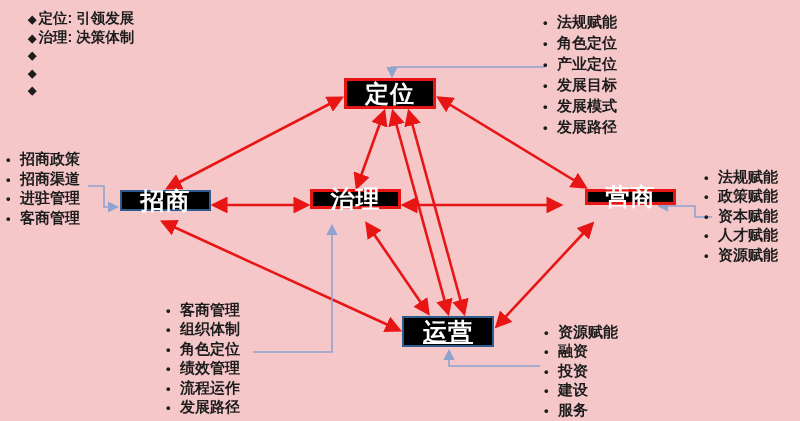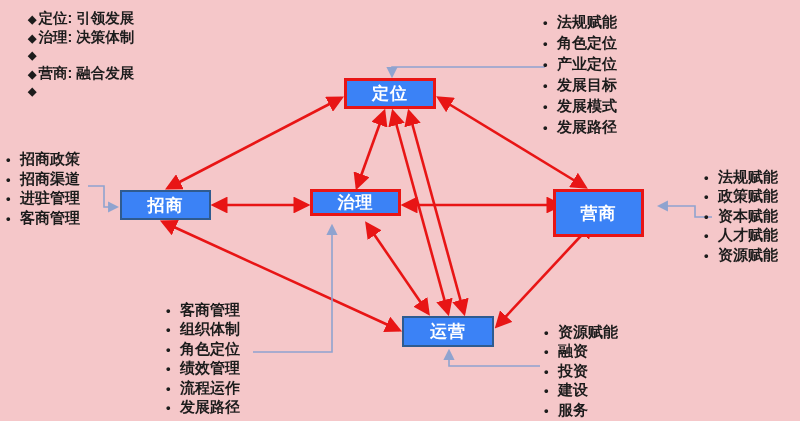--- a/index.html
+++ b/index.html
@@ -5,31 +5,31 @@
   html,body{margin:0;padding:0;}
   .stage{
     position:relative; width:800px; height:421px;
     background:#f5c7c9; overflow:hidden;
     font-family:"Liberation Sans", sans-serif;
     color:#1c1c1c;
   }
   
   .node{
     position:absolute; box-sizing:border-box;
-    background:#3b82f6; color:#fff;
+    background:#000000; color:#fff;
     display:flex; align-items:center; justify-content:center;
-    font-size:17px; font-weight:bold; letter-spacing:1px;
+    font-size:24px; font-weight:bold; letter-spacing:1px;
   }
   .node.red{ border:3px solid #e81515; }
   .node.blue{ border:2px solid #2f5b8f; }
   #node-dingwei{ left:344px; top:78px;  width:92px; height:31px; }
-  #node-zhaoshang{ left:120px; top:190px; width:91px; height:30px; }
-  #node-zhili{ left:310px; top:189px; width:91px; height:27px; }
-  #node-yingshang{ left:553px; top:189px; width:91px; height:48px; }
-  #node-yunying{ left:402px; top:316px; width:92px; height:31px; }
+  #node-zhaoshang{ left:120px; top:190px; width:91px; height:21px; }
+  #node-zhili{ left:310px; top:189px; width:91px; height:20px; }
+  #node-yingshang{ left:585px; top:189px; width:91px; height:16px; }
+  #node-yunying{ left:402px; top:316px; width:92px; height:31px;text-decoration:underline; }
 
   
   .blist{ position:absolute; list-style:none; margin:0; padding:0;
           font-size:15px; font-weight:600; }
   .blist li{ display:flex; align-items:baseline; white-space:nowrap; }
   .blist .dot{ width:14px; font-size:13px; flex:0 0 14px; }
   #list-top-right{ left:543px; top:12px;  line-height:20px; }
   #list-left{      left:6px;   top:150px; line-height:18.7px; }
   #list-right{     left:704px; top:168px; line-height:18.4px; }
   #list-bottom-left{  left:166px; top:301px; line-height:18.4px; }
@@ -87,21 +87,20 @@
       </li>
     <li>
         <span class="diamond">◆</span>
         <span>治理: 决策体制</span>
       </li>
     <li>
         <span class="diamond">◆</span>
       </li>
     <li>
         <span class="diamond">◆</span>
-        <span>营商: 融合发展</span>
       </li>
     <li>
         <span class="diamond">◆</span>
       </li>
   </ul>
 
   <div class="node red" id="node-dingwei">
       <span>定位</span>
     </div>
   <div class="node blue" id="node-zhaoshang">

